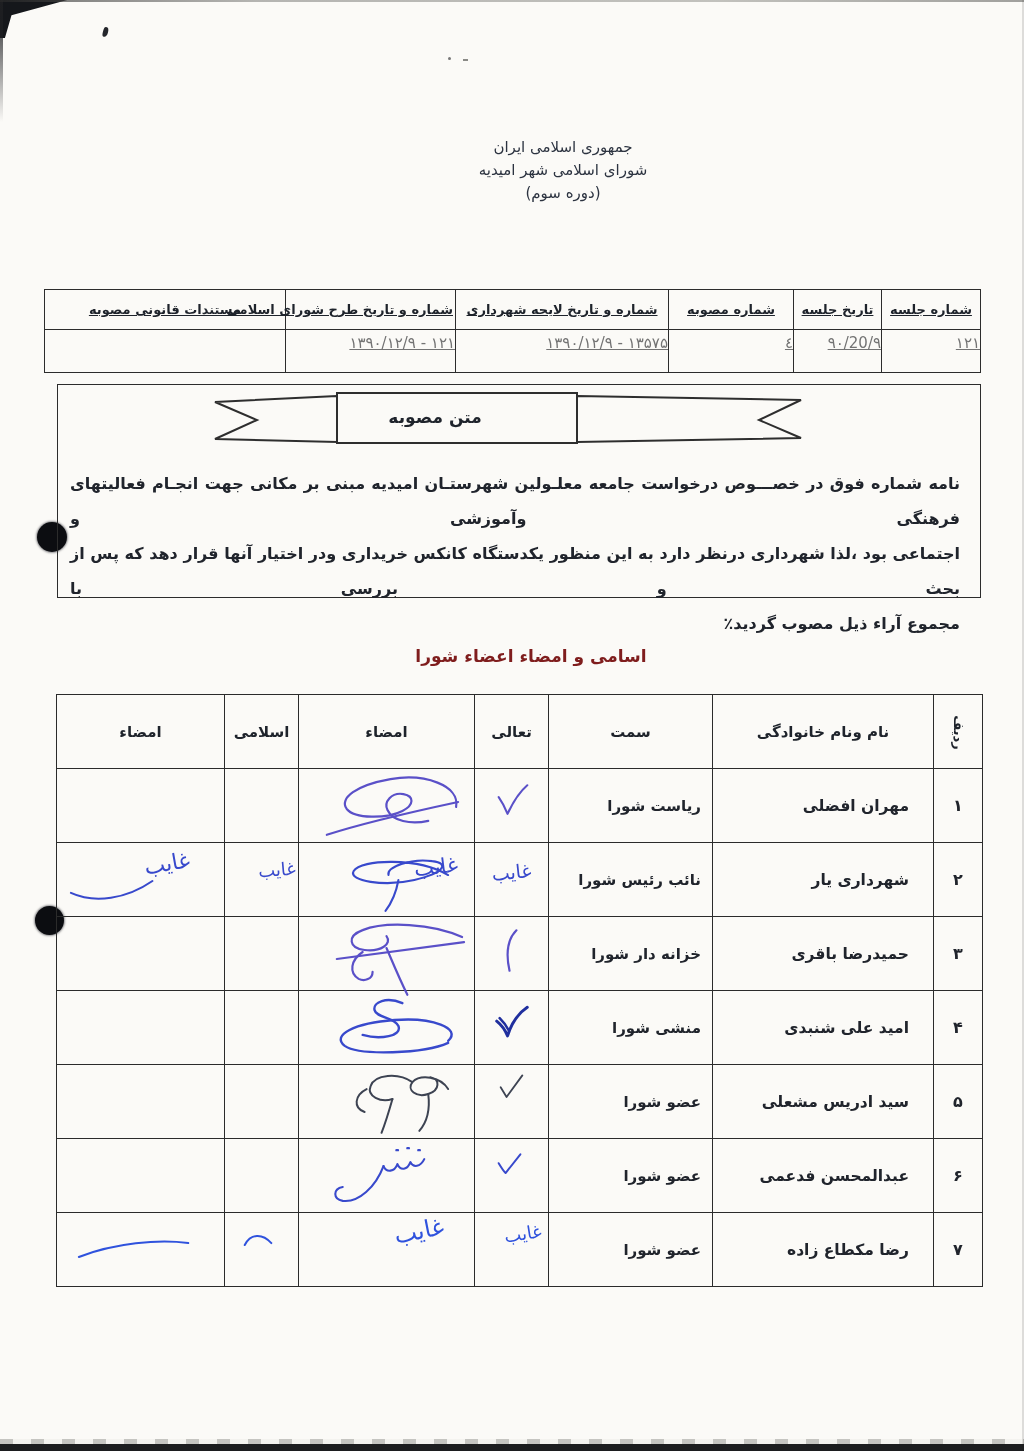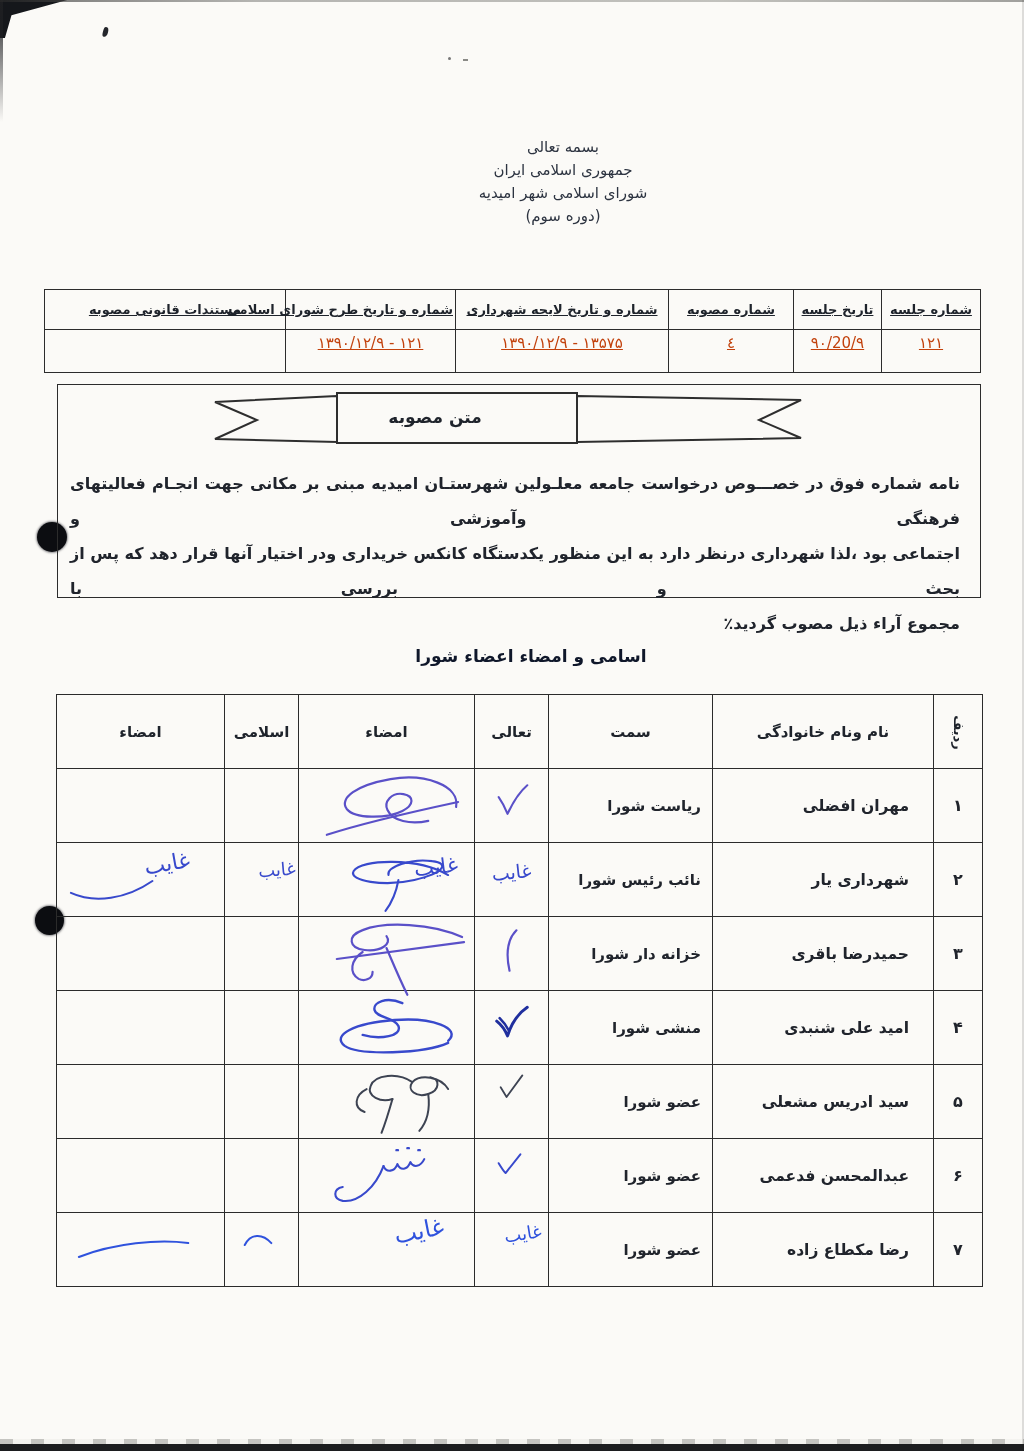--- a/index.html
+++ b/index.html
@@ -29,37 +29,37 @@
   .speck3 { position:absolute; left:463px; top:59px; width:5px; height:2px; background:#8a8a86; }
   
   .doc-header { position:absolute; top:136px; left:102px; width:922px;
     text-align:center; font-size:15px; line-height:23px; color:#2c3340; }
   
   table { border-collapse:collapse; }
   .meta-table { position:absolute; top:289px; right:43px; width:936px; table-layout:fixed; }
   .meta-table th, .meta-table td { border:1.7px solid #2c2c2c;text-decoration:underline; }
   .meta-table th { height:40px; font-size:13px; font-weight:bold; color:#1e232b;
     white-space:nowrap; text-align:center; padding:0 2px; }
-  .meta-table td { height:43px; font-size:15px; color:#c2410c; text-align:center;
+  .meta-table td { height:43px; font-size:15px; color:#737373; text-align:right;
     vertical-align:top; padding-top:4px; letter-spacing:1px; }
   .meta-table td.ltr { direction:ltr; }
   
   .res-box { position:absolute; top:384px; right:43px; left:57px; height:214px;
     border:1.8px solid #2c2c2c; }
   .banner { position:absolute; top:391px; left:213px; width:590px; height:54px; }
   .banner svg { position:absolute; inset:0; overflow:visible; }
   .banner-label { position:absolute; left:124px; top:0; width:196px; height:52px;
     display:flex; align-items:center; justify-content:center;
     font-size:17px; font-weight:bold; color:#1f242c; }
   .res-text { position:absolute; top:466px; left:70px; width:890px;
     font-size:16px; font-weight:bold; line-height:35px; color:#20242c; text-align:right; }
   .res-text .just { text-align:justify; text-align-last:justify; }
   
   .members-title { position:absolute; top:646px; left:38px; width:986px;
-    text-align:center; font-size:17px; font-weight:bold; color:#0f172a; }
+    text-align:center; font-size:17px; font-weight:bold; color:#7f1d1d; }
   .members-table { position:absolute; top:694px; right:41px; width:926px; table-layout:fixed; }
   .members-table th, .members-table td { border:1.9px solid #2b2b2b; }
   .members-table th { height:74px; font-size:15px; font-weight:bold; text-align:center; color:#1e232b; }
   .members-table td { height:74px; }
   .vertical { display:inline-block; transform:rotate(90deg); font-size:13px; }
   td.no { text-align:center; font-size:16px; font-weight:bold; }
   td.name { text-align:right; padding-right:24px; font-size:15.5px; font-weight:bold; }
   td.pos { text-align:right; padding-right:11px; font-size:15px; font-weight:bold; }
   td.mark { position:relative; text-align:center; }
   td.mark svg { position:absolute; inset:0; width:100%; height:100%; overflow:visible; }
@@ -78,21 +78,20 @@
   <div class="edge-right"></div>
   <div class="edge-bottom-speckle"></div>
   <div class="edge-bottom"></div>
   <div class="hole hole1"></div>
   <div class="hole hole2"></div>
   <div class="speck1"></div>
   <div class="speck2"></div>
   <div class="speck3"></div>
 
   <div class="doc-header">
-    <div>بسمه تعالی</div>
     <div>جمهوری اسلامی ایران</div>
     <div>شورای اسلامی شهر امیدیه</div>
     <div>(دوره سوم)</div>
   </div>
 
   <table class="meta-table">
     <colgroup>
       <col style="width:99px">
         <col style="width:88px">
         <col style="width:125px">

